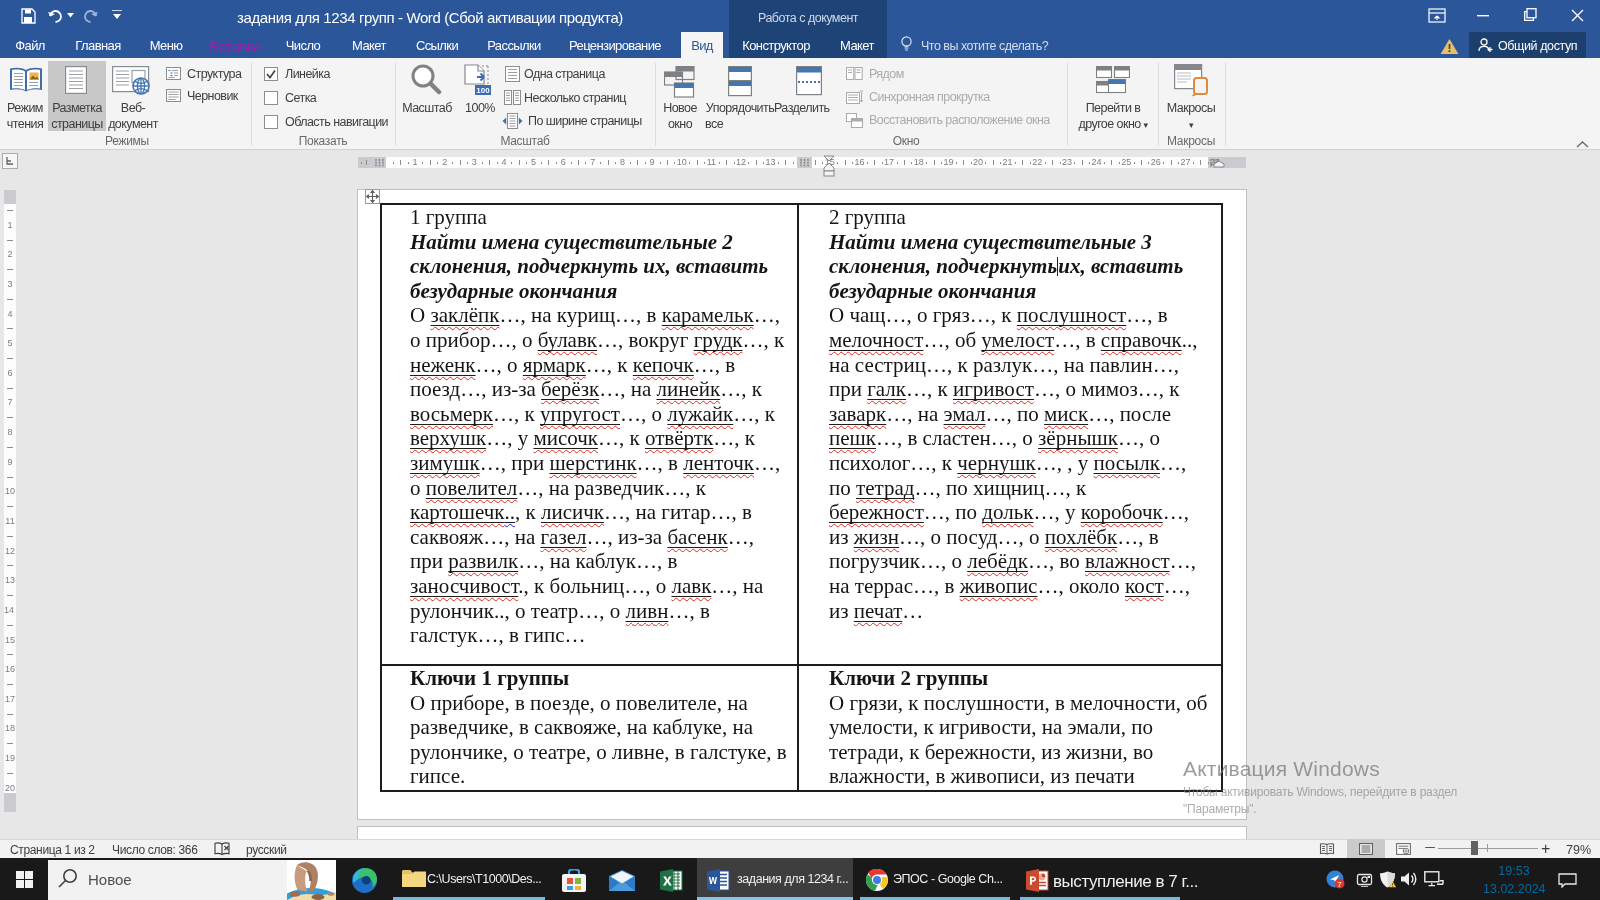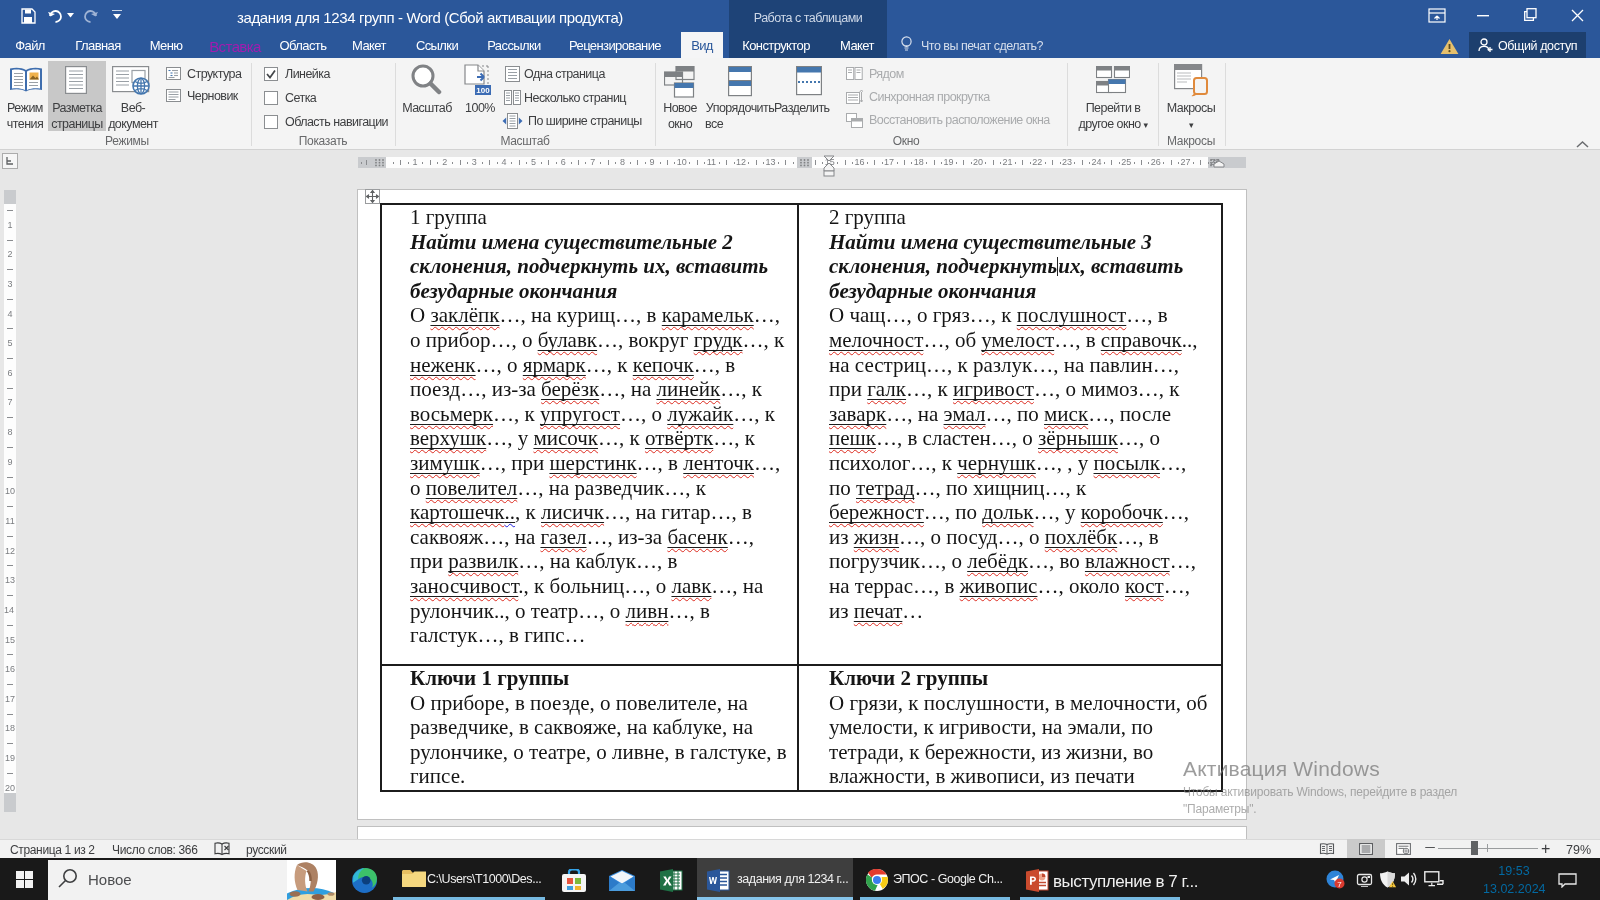--- a/index.html
+++ b/index.html
@@ -32,55 +32,55 @@
 <svg class="abs" style="left:82px;top:8px;" width="17" height="16" viewBox="0 0 17 16">
     <path d="M14 8 A5.5 5.5 0 1 0 8.5 14" fill="none" stroke="#9fb3d4" stroke-width="1.8"></path>
     <path d="M16 4l-2.5 4.5L9 6z" fill="#9fb3d4"></path>
   </svg>
 <svg class="abs" style="left:112px;top:10px;" width="10" height="11" viewBox="0 0 10 11">
     <path d="M0 0h10" stroke="#fff" stroke-width="1.5"></path>
     <path d="M1 4h8l-4 5z" fill="#fff"></path>
   </svg>
 <div class="abs" style="left:230px;top:9px;width:400px;text-align:center;font-size:15px;color:#fff;white-space:nowrap;letter-spacing:-0.4px">задания для 1234 групп - Word (Сбой активации продукта)</div>
 <div class="abs" style="left:729px;top:0px;width:158px;height:58px;background:#1e4377"></div>
-<div class="abs" style="left:608px;top:11px;width:400px;text-align:center;font-size:12.5px;color:#cfd9e8;white-space:nowrap;letter-spacing:-0.5px">Работа с таблицами</div>
+<div class="abs" style="left:608px;top:11px;width:400px;text-align:center;font-size:12.5px;color:#cfd9e8;white-space:nowrap;letter-spacing:-0.5px">Работа с документ</div>
 <svg class="abs" style="left:1428px;top:8px;" width="18" height="16" viewBox="0 0 18 16">
     <rect x="1" y="1" width="16" height="13" fill="none" stroke="#fff" stroke-width="1.2"></rect>
     <path d="M1 5h16" stroke="#fff" stroke-width="1.2"></path>
     <path d="M9 12v-4m0 0l-2.5 2.5M9 8l2.5 2.5" stroke="#fff" stroke-width="1.2" fill="none"></path>
   </svg>
 <svg class="abs" style="left:1477px;top:15px;" width="12" height="2" viewBox="0 0 12 2">
     <rect width="12" height="1.4" fill="#fff"></rect>
   </svg>
 <svg class="abs" style="left:1524px;top:8px;" width="13" height="13" viewBox="0 0 13 13">
     <rect x="3" y="0.7" width="9" height="9" fill="none" stroke="#fff" stroke-width="1.3"></rect>
     <path d="M3 3.6H0.7v8.7h8.7V10" fill="none" stroke="#fff" stroke-width="1.3"></path>
   </svg>
 <svg class="abs" style="left:1571px;top:9px;" width="13" height="13" viewBox="0 0 13 13">
     <path d="M1 1l11 11M12 1L1 12" stroke="#fff" stroke-width="1.3"></path>
   </svg>
 <div class="abs" style="left:-170px;top:38px;width:400px;text-align:center;font-size:13px;color:#fff;white-space:nowrap;letter-spacing:-0.6px">Файл</div>
 <div class="abs" style="left:-102px;top:38px;width:400px;text-align:center;font-size:13px;color:#fff;white-space:nowrap;letter-spacing:-0.6px">Главная</div>
 <div class="abs" style="left:-34px;top:38px;width:400px;text-align:center;font-size:13px;color:#fff;white-space:nowrap;letter-spacing:-0.6px">Меню</div>
 <div class="abs" style="left:35px;top:38px;width:400px;text-align:center;font-size:15px;color:#a21caf;white-space:nowrap;letter-spacing:-0.6px">Вставка</div>
-<div class="abs" style="left:103px;top:38px;width:400px;text-align:center;font-size:13px;color:#fff;white-space:nowrap;letter-spacing:-0.6px">Область</div>
+<div class="abs" style="left:103px;top:38px;width:400px;text-align:center;font-size:13px;color:#fff;white-space:nowrap;letter-spacing:-0.6px">Число</div>
 <div class="abs" style="left:169px;top:38px;width:400px;text-align:center;font-size:13px;color:#fff;white-space:nowrap;letter-spacing:-0.6px">Макет</div>
 <div class="abs" style="left:237px;top:38px;width:400px;text-align:center;font-size:13px;color:#fff;white-space:nowrap;letter-spacing:-0.6px">Ссылки</div>
 <div class="abs" style="left:314px;top:38px;width:400px;text-align:center;font-size:13px;color:#fff;white-space:nowrap;letter-spacing:-0.6px">Рассылки</div>
 <div class="abs" style="left:415px;top:38px;width:400px;text-align:center;font-size:13px;color:#fff;white-space:nowrap;letter-spacing:-0.6px">Рецензирование</div>
 <div class="abs" style="left:681px;top:32px;width:42px;height:26px;background:#f5f5f6"></div>
 <div class="abs" style="left:502px;top:38px;width:400px;text-align:center;font-size:13px;color:#2b579a;white-space:nowrap;letter-spacing:-0.6px">Вид</div>
 <div class="abs" style="left:576px;top:38px;width:400px;text-align:center;font-size:13px;color:#fff;white-space:nowrap;letter-spacing:-0.6px">Конструктор</div>
 <div class="abs" style="left:657px;top:38px;width:400px;text-align:center;font-size:13px;color:#fff;white-space:nowrap;letter-spacing:-0.6px">Макет</div>
 <svg class="abs" style="left:900px;top:36px;" width="13" height="16" viewBox="0 0 13 16">
     <circle cx="6.5" cy="5.5" r="4.6" fill="none" stroke="#d9e1ee" stroke-width="1.2"></circle>
     <path d="M4.5 12h4M5 14h3" stroke="#d9e1ee" stroke-width="1.2"></path>
     <path d="M5.5 9.5h2v1.5h-2z" fill="#d9e1ee"></path>
   </svg>
-<div class="abs" style="left:921px;top:39px;font-size:12.5px;color:#d5deec;white-space:nowrap;letter-spacing:-0.5px">Что вы печат сделать?</div>
+<div class="abs" style="left:921px;top:39px;font-size:12.5px;color:#d5deec;white-space:nowrap;letter-spacing:-0.5px">Что вы хотите сделать?</div>
 <svg class="abs" style="left:1440px;top:38px;" width="19" height="17" viewBox="0 0 19 17">
     <path d="M9.5 1L18.4 16H0.6z" fill="#e6c06c"></path>
     <path d="M9.5 6v5" stroke="#5d4a1e" stroke-width="1.8"></path>
     <circle cx="9.5" cy="13.2" r="1.1" fill="#5d4a1e"></circle>
   </svg>
 <div class="abs" style="left:1469px;top:32px;width:117px;height:26px;background:#1d3f6e"></div>
 <svg class="abs" style="left:1477px;top:37px;" width="17" height="17" viewBox="0 0 17 17">
     <circle cx="7" cy="5" r="3" fill="none" stroke="#fff" stroke-width="1.3"></circle>
     <path d="M2 14c0-3 2.2-4.6 5-4.6S12 11 12 14" fill="none" stroke="#fff" stroke-width="1.3"></path>
     <path d="M13 10v5M10.5 12.5h5" stroke="#fff" stroke-width="1.3"></path>

